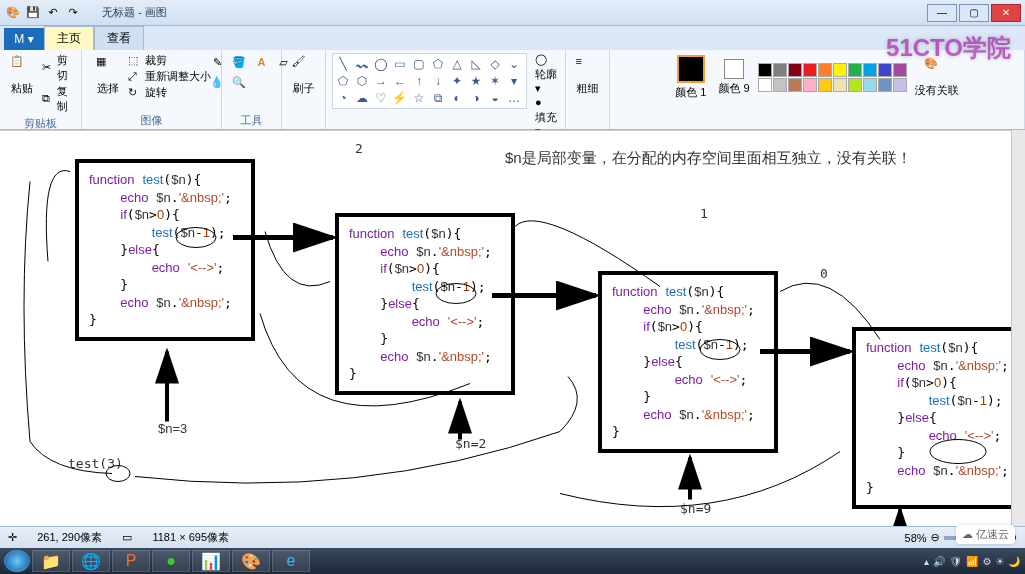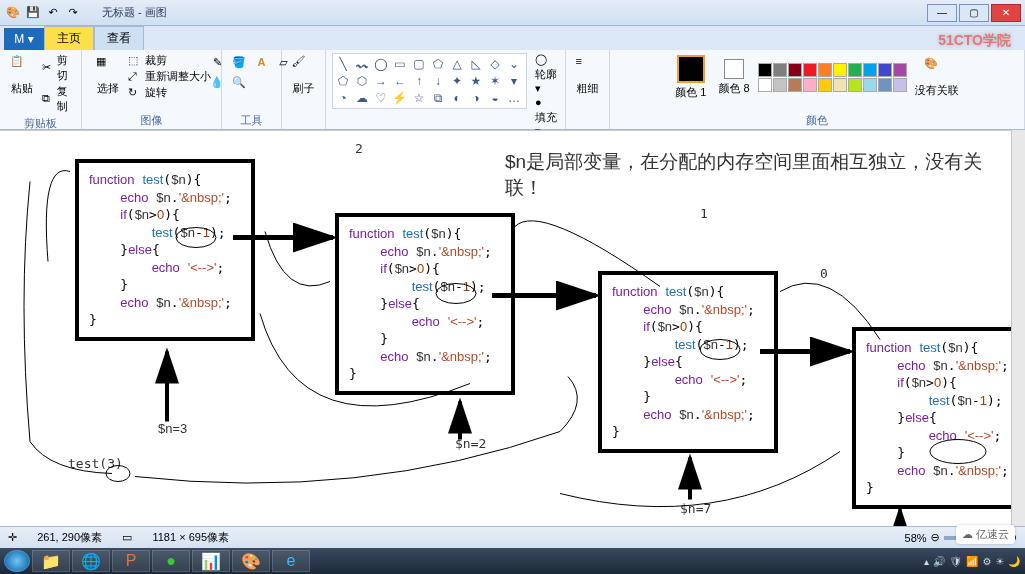--- a/index.html
+++ b/index.html
@@ -9,41 +9,41 @@
 .titlebar .qat { display: flex; gap: 2px; align-items: center; }
 .titlebar .qat-item { width: 18px; height: 18px; display:flex; align-items:center; justify-content:center; }
 .titlebar .title-text { margin-left: 20px; color: #2a3b5a; }
 .titlebar .win-ctrls { margin-left: auto; display: flex; }
 .titlebar .btn { width: 30px; height: 18px; border: 1px solid #7a95bb; background: #dbe7f6; display:flex; align-items:center; justify-content:center; font-size:10px; margin-left:2px; }
 .titlebar .close { background: #e04343; border-color: #a82c2c; color: #fff; }
 
 .tabs { height: 24px; background: #dce8f7; display: flex; align-items: flex-end; font-size: 12px; padding-left: 4px; }
 .tabs .filetab { width: 40px; height: 22px; background: #1d6bbb; color:#fff; display:flex;align-items:center;justify-content:center;border:1px solid #1d6bbb; }
 .tabs .tab { padding: 3px 12px; border: 1px solid #a5bad5; border-bottom: none; background:#cfe0f2; }
-.tabs .tab.active { background: #fde047; margin-top: 42px; }
+.tabs .tab.active { background: #fef9c3; margin-top: 42px; }
 
 .ribbon { height: 80px; background: #f5f9fe; border-bottom: 1px solid #a5bad5; display: flex; font-size: 11px; }
 .group { border-right: 1px solid #cdd9e8; padding: 3px 6px 0 6px; display:flex; flex-direction:column; align-items:center; position:relative; }
 .group-label { color:#4b6a9b; font-size:11px; margin-top:auto; padding:2px 0 1px; text-align:center; width:100%; }
 .big-btn { display:flex; flex-direction:column; align-items:center; gap:2px; padding:2px 4px; }
 .big-btn .ico { width: 24px; height: 24px; }
 .side-items { display:flex; flex-direction:column; gap:1px; font-size:11px; }
 .side-items div { display:flex; align-items:center; gap:3px; }
 .tool-grid { display:grid; grid-template-columns: repeat(4, 20px); gap:2px; }
 .tool-ico { width:18px; height:18px; border:1px solid transparent; display:flex;align-items:center;justify-content:center; }
 .shape-gallery { display:grid; grid-template-columns: repeat(10, 18px); gap:1px; border:1px solid #cbd7e6; background:#fff; padding:2px; }
 .shape-gallery span { width:16px; height:16px; display:flex;align-items:center;justify-content:center; font-size:12px; color:#3c5a8a; }
 .shape-side { display:flex; flex-direction:column; gap:1px; font-size:11px; margin-left:4px; }
 .color-box { width:20px; height:20px; border:1px solid #888; }
 .selected-color { width:28px; height:28px; background:#000; border:2px solid #f0a030; }
 .palette { display:grid; grid-template-columns: repeat(10, 14px); gap:1px; }
 .palette div { width:14px; height:14px; border:1px solid #aaa; }
 .row { display:flex; align-items:flex-start; gap:4px; }
 .mini-ico { width:14px; height:14px; display:inline-block; }
-.brand-logo { position:absolute; top:32px; right:14px; color:#ef4444; font-weight:bold; font-size:14px; text-shadow:0 0 4px #999; z-index:5; opacity:0.7; }
+.brand-logo { position:absolute; top:32px; right:14px; color:#a21caf; font-weight:bold; font-size:24px; text-shadow:0 0 4px #999; z-index:5; opacity:0.7; }
 
 .canvas-area { position:absolute; top:130px; left:0; right:14px; bottom:30px; background:#fff; overflow:hidden; border-top: 1px solid #ccc;}
 .scroll-v { position:absolute; top:130px; right:0; width:14px; bottom:30px; background:#e8e8e8; border-left:1px solid #c5c5c5; }
 .status { position:absolute; bottom:26px; left:0; right:0; height:22px; background:linear-gradient(#e7eef8,#d5e2f1); border-top:1px solid #a5bad5; font-size:11px; display:flex; align-items:center; padding:0 8px; gap:20px; }
 .status .zoom-ctrl { margin-left:auto; display:flex; align-items:center; gap:4px; }
 .taskbar { position:absolute; bottom:0; left:0; right:0; height:26px; background:linear-gradient(#3a4a5f,#1b2838); display:flex; align-items:center; padding:0 4px; gap:2px; }
 .taskbar .tb-item { width:38px; height:22px; background:rgba(255,255,255,0.1); border:1px solid rgba(255,255,255,0.15); display:flex;align-items:center;justify-content:center; }
 .taskbar .tray { margin-left:auto; display:flex; gap:4px; align-items:center; }
 .taskbar .tray span { font-size:10px; color:#cfd8e3; }
 .yisu { position:absolute; bottom:30px; right:10px; background:#fff; border-radius:4px; padding:2px 6px; font-size:11px; color:#666; display:flex;align-items:center;gap:3px; box-shadow:0 0 3px rgba(0,0,0,0.2); }
@@ -52,21 +52,21 @@
 .codebox { position:absolute; border: 4px solid #000; background:#fff; padding: 8px 10px; font-family: Consolas, monospace; font-size: 13px; line-height: 1.35; white-space: pre; }
 .kw { color: #7a1fa2; }
 .fn { color: #1a6fbb; }
 .var { color: #333; }
 .str { color: #b04a2a; }
 .num { color: #9a3d00; }
 
 
 .overlay { position:absolute; left:0; top:0; width:100%; height:100%; pointer-events:none; }
 .anno-text { position:absolute; font-family: Consolas, monospace; font-size: 13px; color:#333; }
-.headline { position:absolute; font-size: 19px; color:#333; }
+.headline { position:absolute; font-size: 15px; color:#333; }
 </style>
 </head>
 <body>
 
 <div class="titlebar">
   <div class="qat">
     <span class="qat-item">🎨</span>
     <span class="qat-item">💾</span>
     <span class="qat-item">↶</span>
     <span class="qat-item">↷</span>
@@ -202,21 +202,21 @@
   </div>
 
   <div class="group" style="flex:1;">
     <div class="row" style="align-items:center;">
       <div class="big-btn">
         <div class="selected-color"></div>
         <span>颜色 1</span>
       </div>
       <div class="big-btn">
         <div class="color-box" style="background:#fff;"></div>
-        <span>颜色 8</span>
+        <span>颜色 9</span>
       </div>
       <div class="palette" id="palette">
           <div style="background: rgb(0, 0, 0);"></div>
           <div style="background: rgb(127, 127, 127);"></div>
           <div style="background: rgb(136, 0, 21);"></div>
           <div style="background: rgb(237, 28, 36);"></div>
           <div style="background: rgb(255, 127, 39);"></div>
           <div style="background: rgb(255, 242, 0);"></div>
           <div style="background: rgb(34, 177, 76);"></div>
           <div style="background: rgb(0, 162, 232);"></div>
@@ -231,21 +231,20 @@
           <div style="background: rgb(181, 230, 29);"></div>
           <div style="background: rgb(153, 217, 234);"></div>
           <div style="background: rgb(112, 146, 190);"></div>
           <div style="background: rgb(200, 191, 231);"></div>
         </div>
       <div class="big-btn">
         <span class="ico">🎨</span>
         <span>没有关联</span>
       </div>
     </div>
-    <div class="group-label">颜色</div>
   </div>
 </div>
 
 <div class="canvas-area">
 
   <div class="headline" style="left:505px; top:18px;">$n是局部变量，在分配的内存空间里面相互独立，没有关联！</div>
 
   <div class="codebox" style="left:75px; top:28px; width:180px;"><span class="kw">function</span> <span class="fn">test</span>(<span class="var">$n</span>){
     <span class="kw">echo</span> <span class="var">$n</span>.<span class="str">'&amp;nbsp;'</span>;
     <span class="kw">if</span>(<span class="var">$n</span>&gt;<span class="num">0</span>){
@@ -284,21 +283,21 @@
         <span class="kw">echo</span> <span class="str">'&lt;--&gt;'</span>;
     }
     <span class="kw">echo</span> <span class="var">$n</span>.<span class="str">'&amp;nbsp;'</span>;
 }</div>
 
   <div class="anno-text" style="left:355px; top:10px;">2</div>
   <div class="anno-text" style="left:700px; top:75px;">1</div>
   <div class="anno-text" style="left:820px; top:135px;">0</div>
   <div class="anno-text" style="left:158px; top:290px;"><span>$n=3</span></div>
   <div class="anno-text" style="left:455px; top:305px;">$n=2</div>
-  <div class="anno-text" style="left:680px; top:370px;">$n=7</div>
+  <div class="anno-text" style="left:680px; top:370px;">$n=9</div>
   <div class="anno-text" style="left:68px; top:325px;text-align:center;">test(3)</div>
 
   <svg class="overlay" viewBox="0 0 1011 392">
     <defs>
         <marker id="ah" markerWidth="10" markerHeight="10" refX="8" refY="3" orient="auto">
           <path d="M0,0 L0,6 L9,3 z" fill="#000"></path>
         </marker>
       </defs>
 
     <line x1="233" y1="96" x2="333" y2="96" stroke="#000" stroke-width="5" marker-end="url(#ah)"></line>

